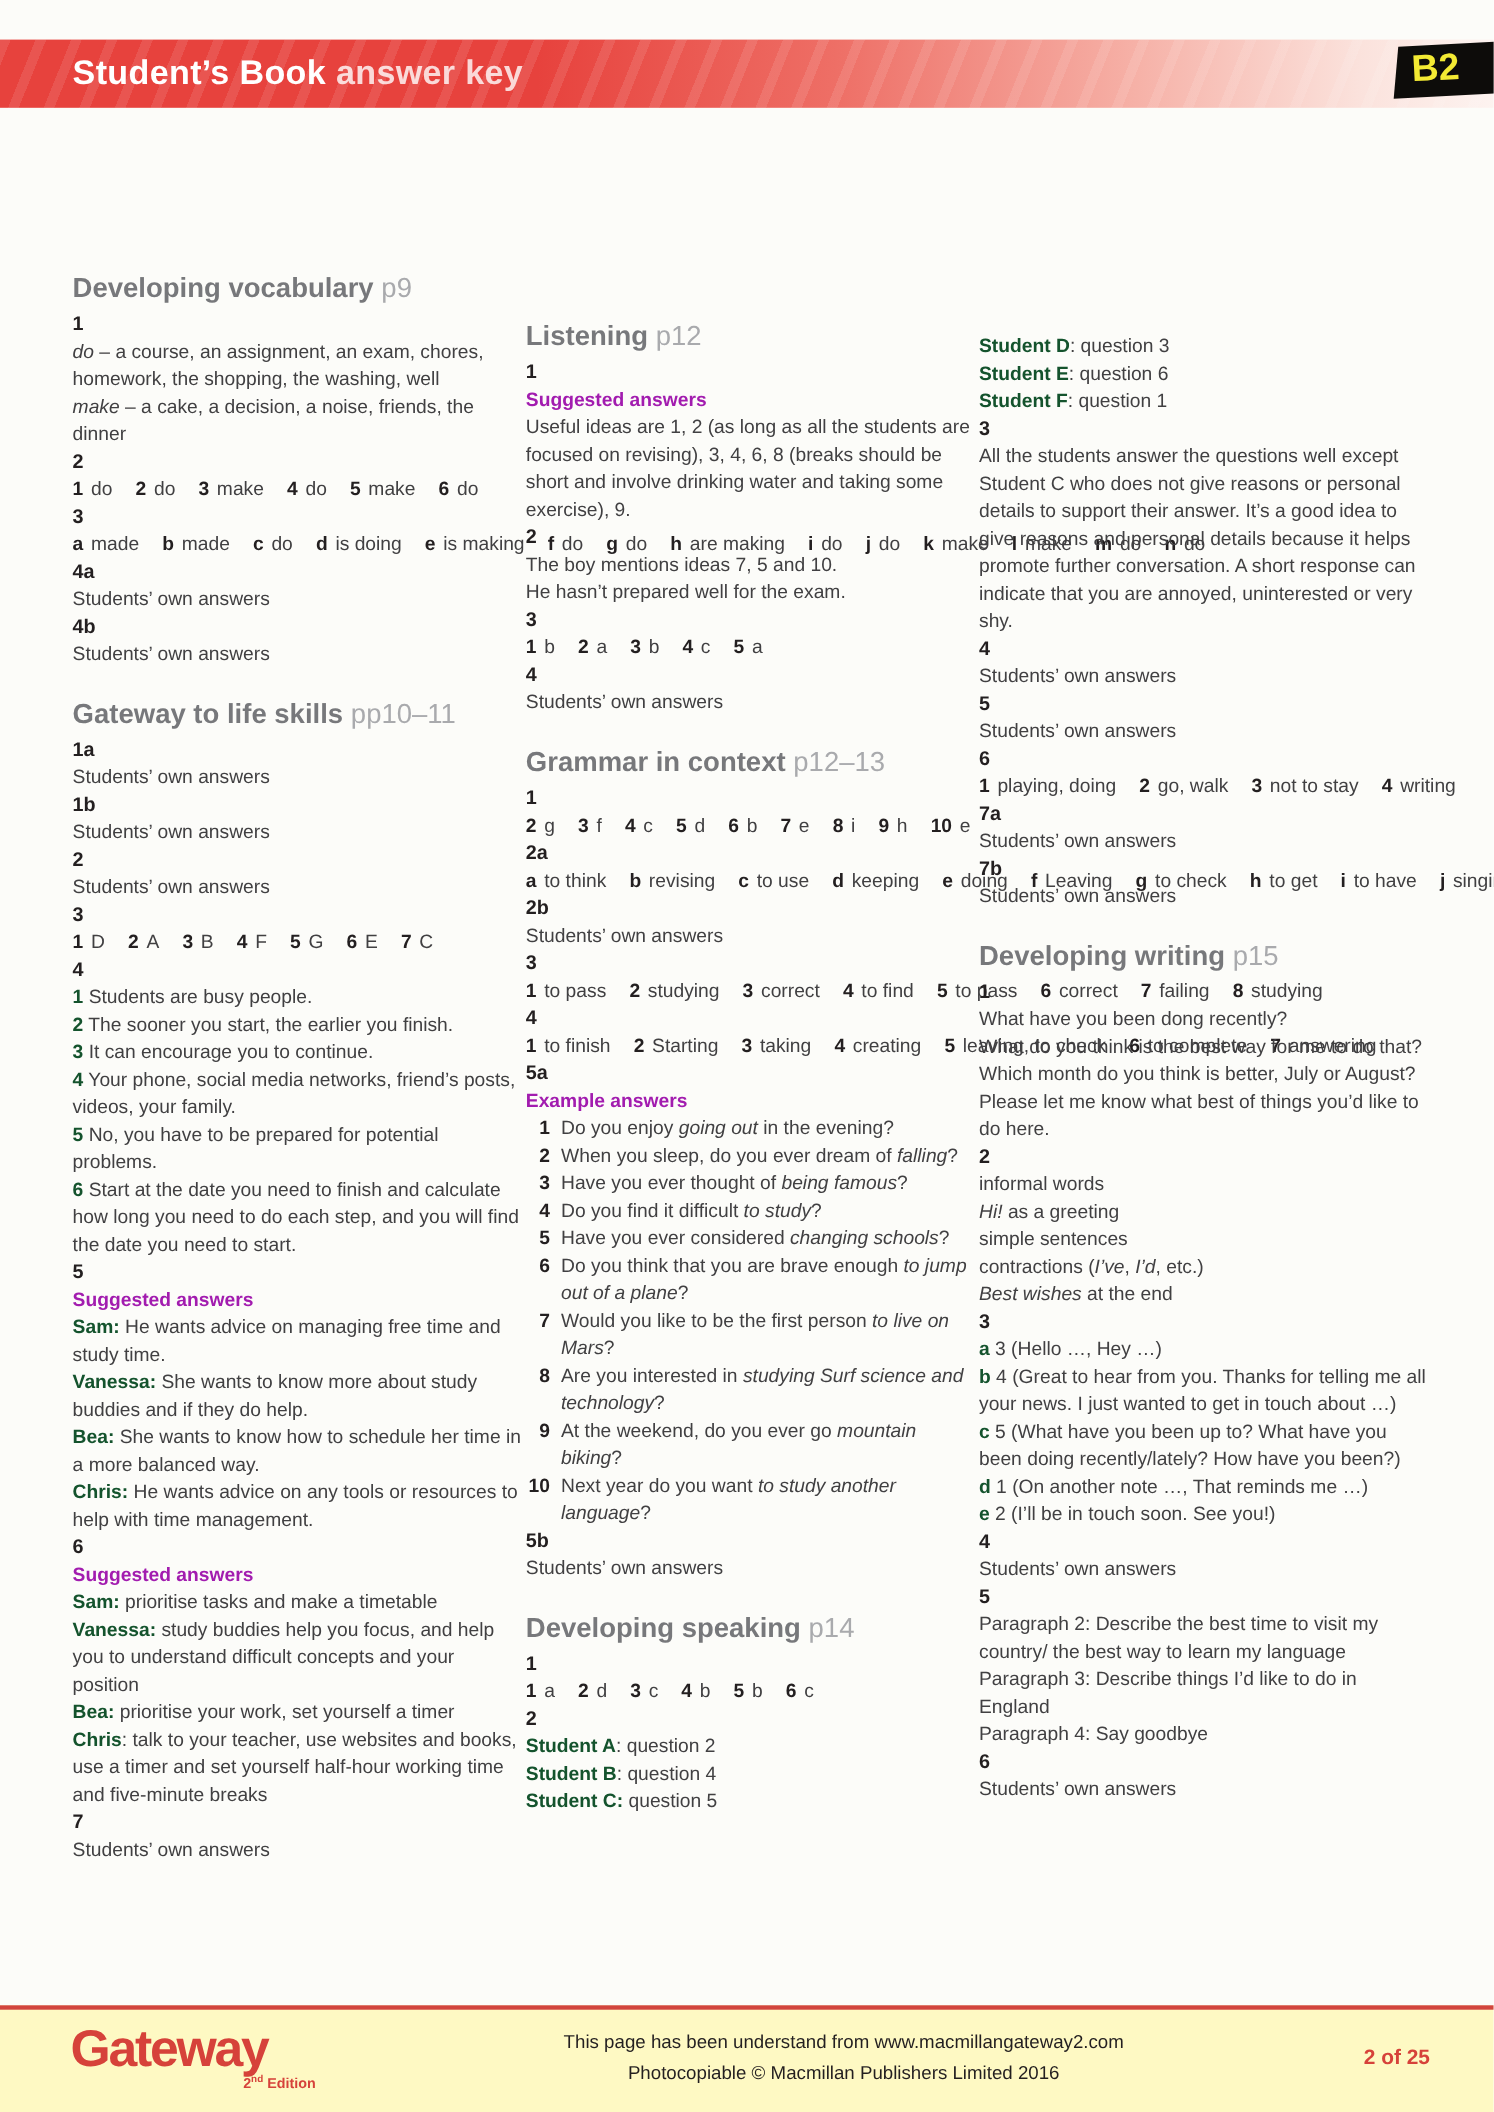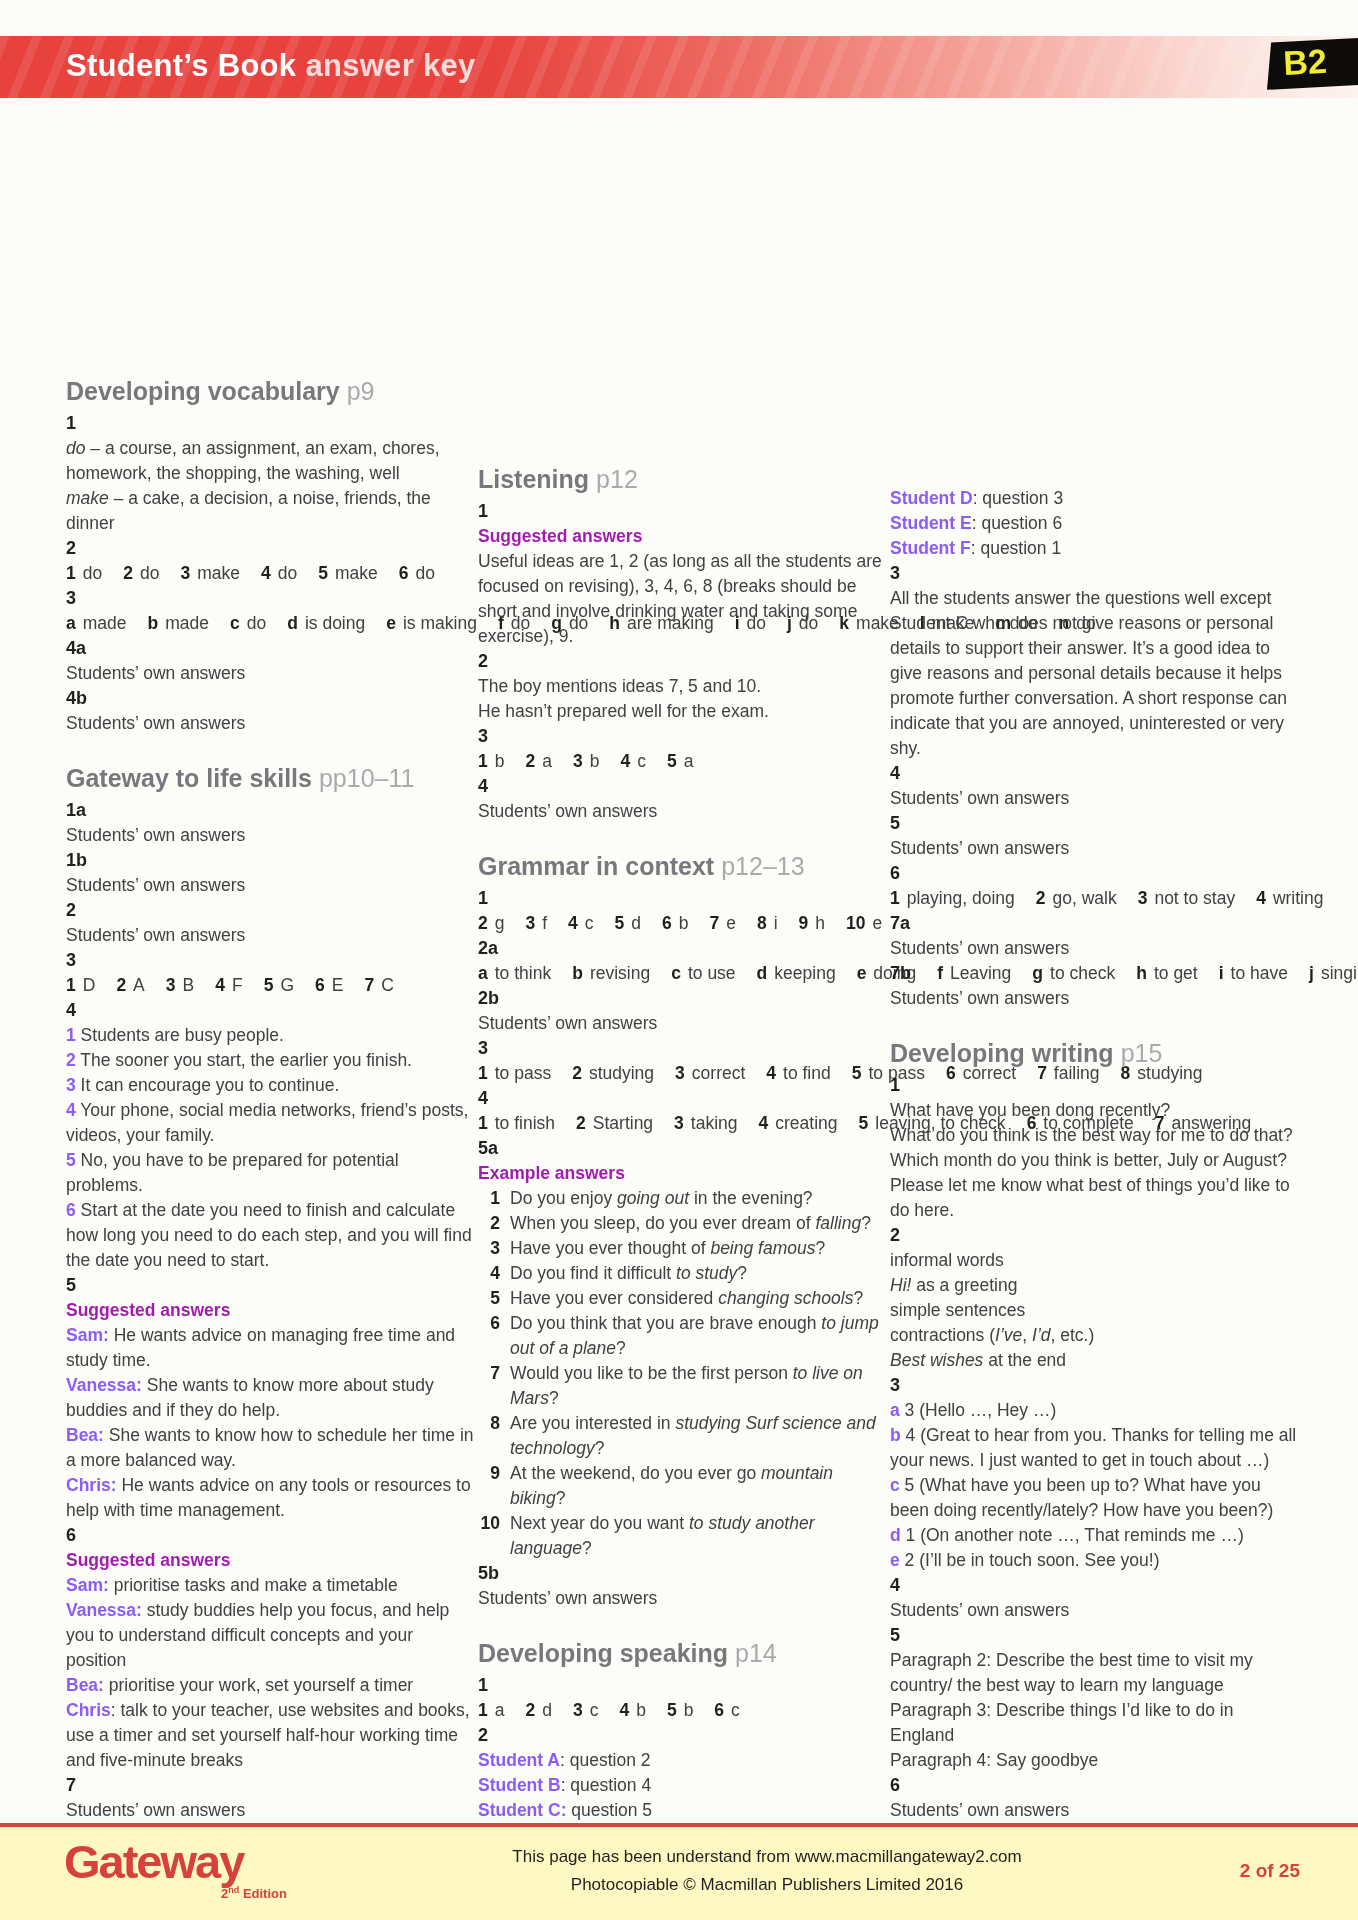--- a/index.html
+++ b/index.html
@@ -11,31 +11,31 @@
   .header-bar::after{content:"";position:absolute;inset:0;
     background:repeating-linear-gradient(112deg,rgba(255,255,255,.10) 0 9px,rgba(255,255,255,0) 9px 30px);}
   .header-title{position:absolute;left:66px;top:50%;transform:translateY(-52%);z-index:2;
     font-size:31px;font-weight:bold;color:#ffffff;letter-spacing:.3px;white-space:nowrap;}
   .header-title .light{color:rgba(255,255,255,.80);margin-left:9px;}
   .level-badge{position:absolute;right:-14px;top:4px;z-index:3;background:#0d0c0a;color:#f3ea33;
     font-weight:bold;font-size:34px;line-height:1;padding:4px 46px 9px 14px;
     transform:rotate(-3deg) skewX(-8deg);}
   .level-badge .b2{display:inline-block;transform:skewX(8deg);}
   
-  .content{flex:1 1 auto;display:flex;padding:20px 56px 0 66px;align-items:flex-end;
+  .content{flex:1 1 auto;display:flex;padding:20px 56px 0 66px;align-items:center;
     font-size:17.5px;line-height:25px;color:#414042;}
   .column{flex:1;min-width:0;}
   .answer-section{margin:0;}
   .section-heading{font-size:25px;line-height:30px;font-weight:bold;color:#77787b;margin:27px 0 5px;}
   .answer-section:first-child .section-heading{margin-top:0;}
   .section-pageref{color:#a9aaad;font-weight:normal;margin-left:7px;}
   .exercise-number{font-weight:bold;color:#231f20;font-size:18px;line-height:25px;}
   .answer-bold-line{font-weight:bold;color:#a21caf;}
   .answer-paragraph,.answer-keyvalue{margin:0;}
-  .answer-keyvalue .k{color:#8b5cf6;font-weight:bold;}
+  .answer-keyvalue .k{color:#14532d;font-weight:bold;}
   .answer-pairs{}
   .answer-pair{white-space:nowrap;margin-right:21px;}
   .answer-pair .pk{font-weight:bold;color:#231f20;margin-right:7px;}
   .answer-list-item{display:flex;}
   .answer-list-item .lik{flex:0 0 32px;text-align:right;padding-right:10px;box-sizing:border-box;
     font-weight:bold;color:#231f20;}
   .answer-list-item .liv{flex:1;min-width:0;}
   i{font-style:italic;}
   
   .footer{flex:0 0 97px;border-top:4px solid #d2453e;box-sizing:border-box;background:#fef9c3;

